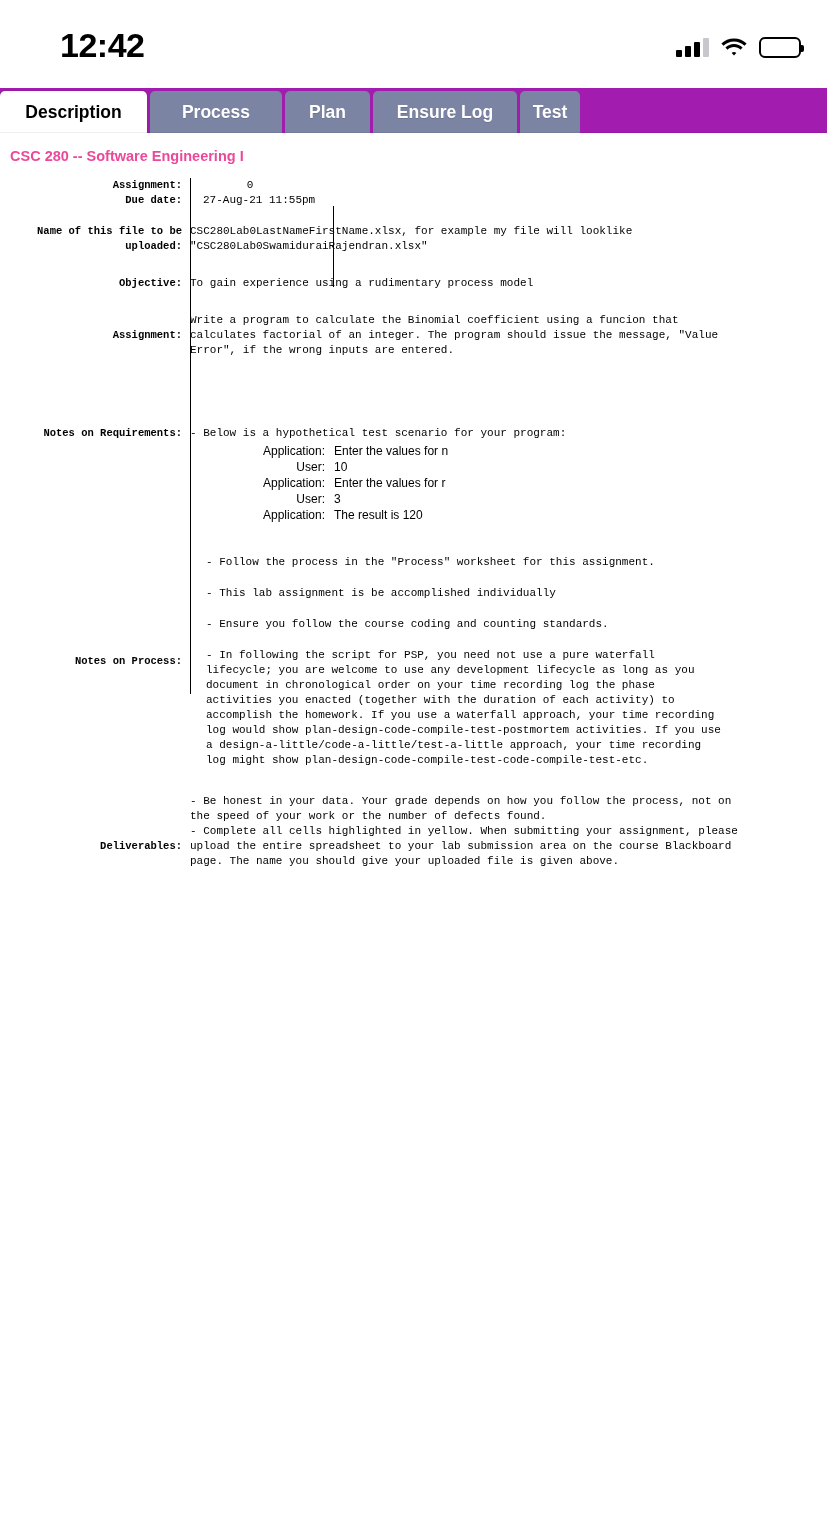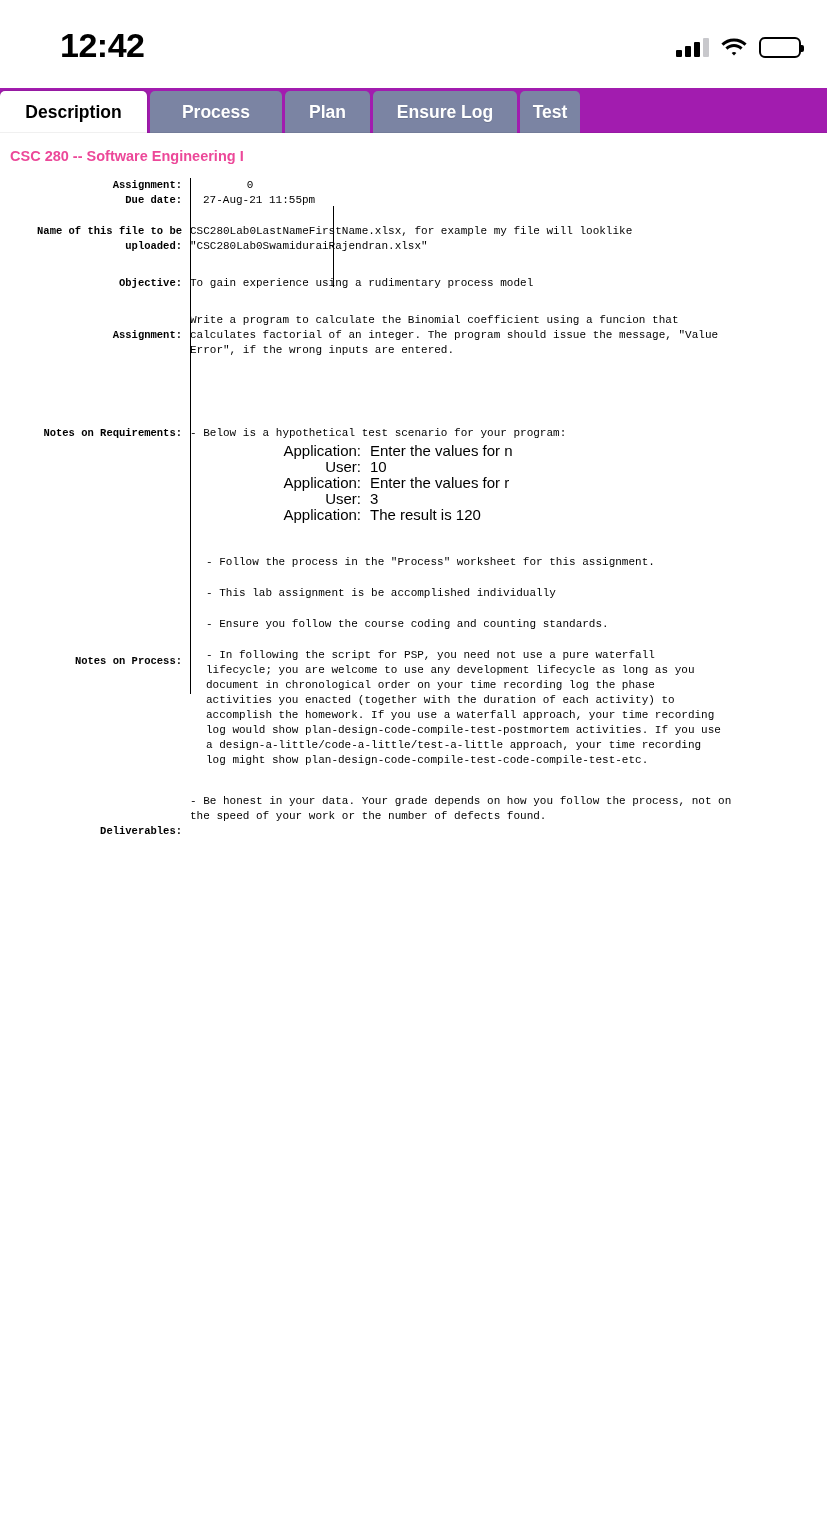--- a/index.html
+++ b/index.html
@@ -192,23 +192,22 @@
 
   .spacer-xs { height: 10px; }
   .spacer-sm { height: 16px; }
   .spacer-md { height: 22px; }
   .spacer-lg { height: 46px; }
 
   
   .dlg-row {
     display: flex;
     align-items: flex-start;
-    font-size: 15px;
+    font-size: 12px;
     line-height: 16px;
-    padding-left: 36px;
   }
   .dlg-lbl {
     width: 329px;
     min-width: 329px;
     text-align: right;
     padding-right: 4px;
     box-sizing: border-box;
   }
   .dlg-val {
     padding-left: 5px;
@@ -337,16 +336,17 @@
 
     <div class="spacer-xs"></div>
 
     <div class="row">
       <div class="lbl"></div>
       <div class="val" style="max-width:556px;">- Be honest in your data.  Your grade depends on how you follow the process, not on the speed of your work or the number of defects found.</div>
     </div>
 
     <div class="row">
       <div class="lbl">Deliverables:</div>
+      <div class="val" style="max-width:556px;">- Complete all cells highlighted in yellow.  When submitting your assignment, please upload the entire spreadsheet to your lab submission area on the course Blackboard page.   The name you should give your uploaded file is given above.</div>
     </div>
 
   </div>
 </div>
 
 </body></html>

